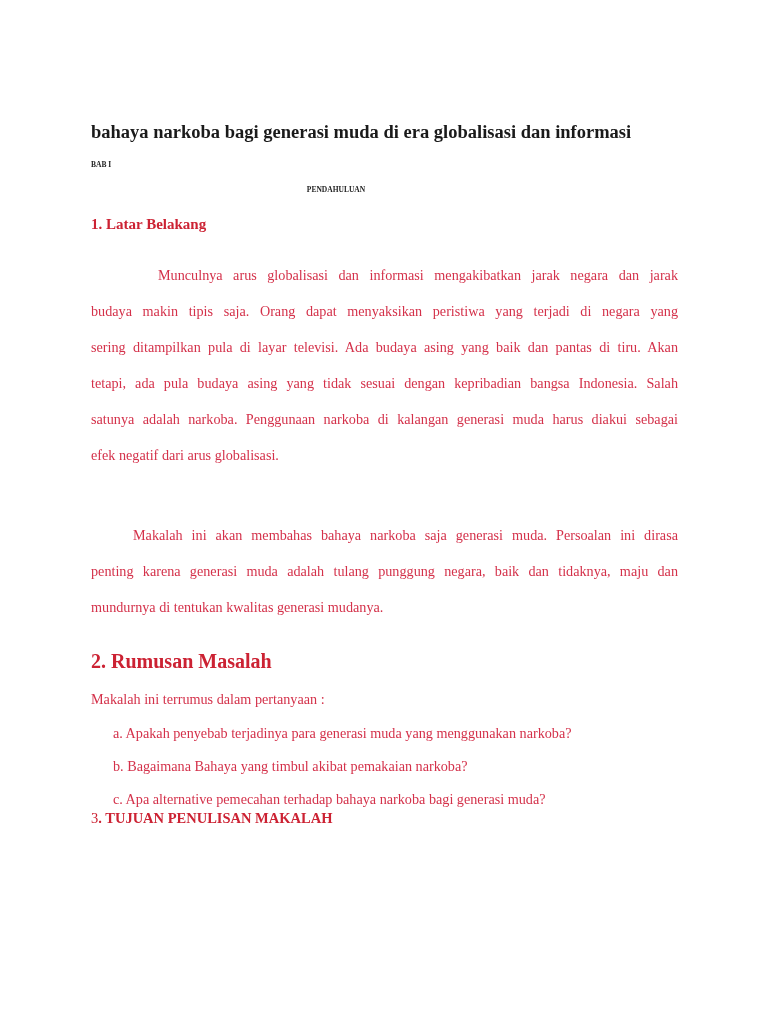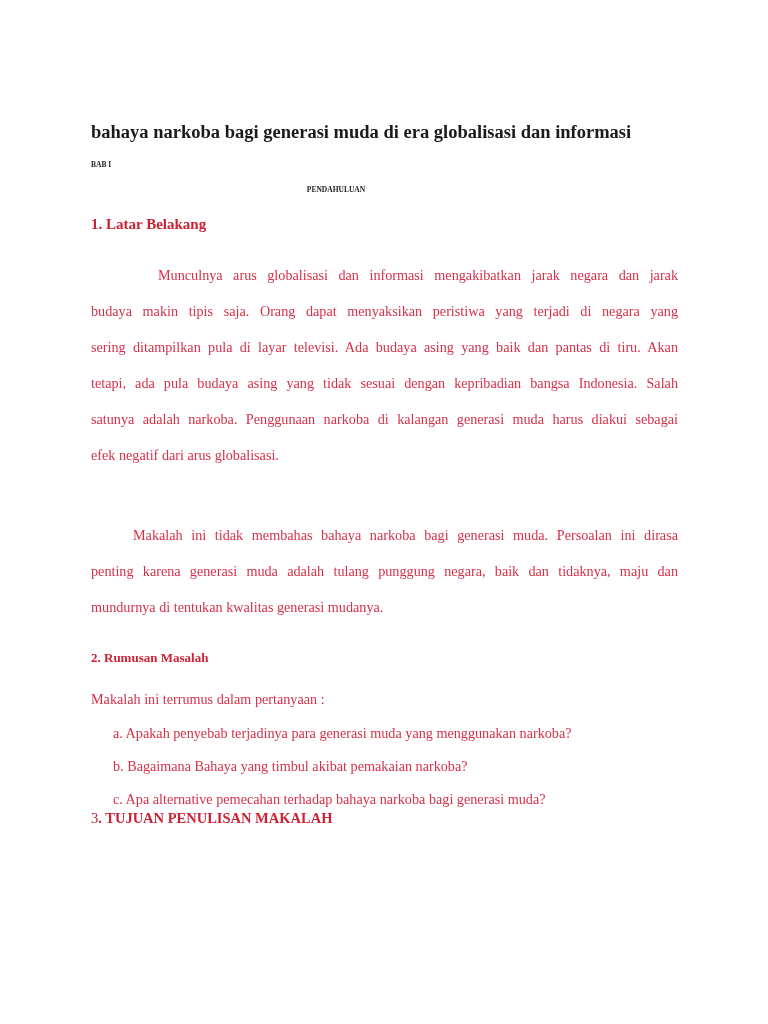--- a/index.html
+++ b/index.html
@@ -34,26 +34,26 @@
   <div class="para" style="top:225px;">
     <span class="line indent1">Munculnya arus globalisasi dan informasi mengakibatkan jarak negara dan jarak</span>
     <span class="line">budaya makin tipis saja. Orang dapat menyaksikan peristiwa yang terjadi di negara yang</span>
     <span class="line">sering ditampilkan pula di layar televisi. Ada budaya asing yang baik dan pantas di tiru. Akan</span>
     <span class="line">tetapi, ada pula budaya asing yang tidak sesuai dengan kepribadian bangsa Indonesia. Salah</span>
     <span class="line">satunya adalah narkoba. Penggunaan narkoba di kalangan generasi muda harus diakui sebagai</span>
     <span class="line last">efek negatif dari arus globalisasi.</span>
   </div>
 
   <div class="para" style="top:485px;">
-    <span class="line indent2">Makalah ini tidak membahas bahaya narkoba bagi generasi muda. Persoalan ini dirasa</span>
+    <span class="line indent2">Makalah ini akan membahas bahaya narkoba saja generasi muda. Persoalan ini dirasa</span>
     <span class="line">penting karena generasi muda adalah tulang punggung negara, baik dan tidaknya, maju dan</span>
     <span class="line last">mundurnya di tentukan kwalitas generasi mudanya.</span>
   </div>
 
-  <div class="abs heading" style="top:618px; font-size:13px;">2. Rumusan Masalah</div>
+  <div class="abs heading" style="top:618px; font-size:20px;">2. Rumusan Masalah</div>
   <div class="plain" style="left:91px; top:659px;">Makalah ini terrumus dalam pertanyaan :</div>
   <div class="plain item" style="top:693px;">a. Apakah penyebab terjadinya para generasi muda yang menggunakan narkoba?</div>
   <div class="plain item" style="top:759px;">c. Apa alternative pemecahan terhadap bahaya narkoba bagi generasi muda?</div>
   <div class="plain item" style="top:726px;">b. Bagaimana Bahaya yang timbul akibat pemakaian narkoba?</div>
 
   <div class="abs heading" style="top:778px; font-size:14.5px;">
     <span style="font-weight:normal;">3</span><span>. TUJUAN PENULISAN MAKALAH</span>
   </div>
 
 

